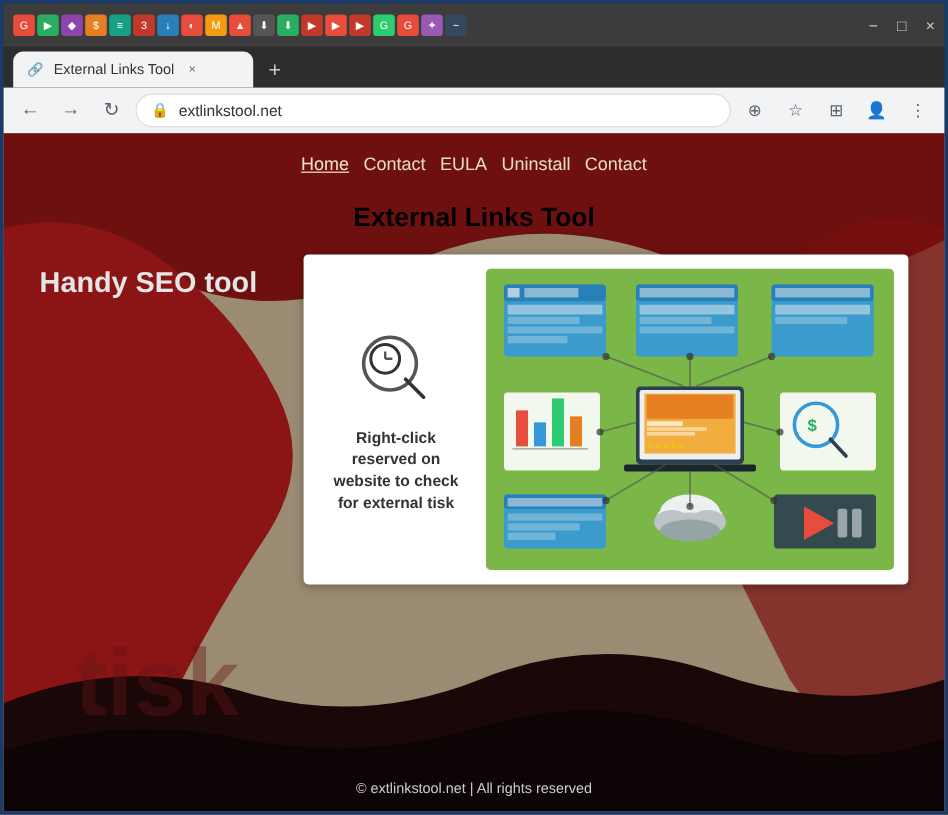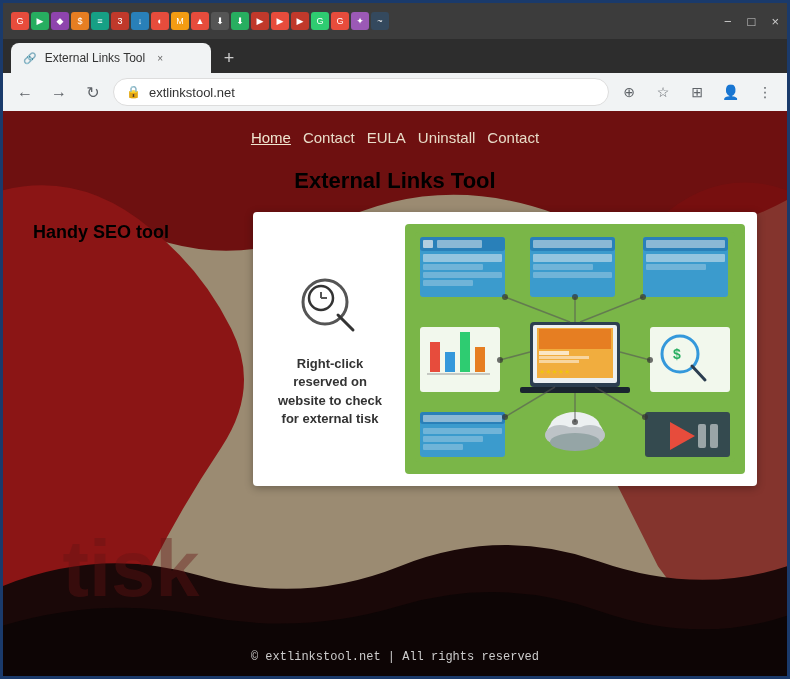--- a/index.html
+++ b/index.html
@@ -207,24 +207,24 @@
       align-items: flex-start;
     }
 
     .left-text {
       flex: 0 0 200px;
       color: #fff;
       padding-top: 10px;
     }
 
     .left-title {
-      font-size: 18px;
+      font-size: 24px;
       font-weight: bold;
       margin-bottom: 14px;
-      color: #000000;
+      color: #e5e5e5;
     }
 
     .left-desc {
       font-size: 13px;
       line-height: 1.5;
       color: #e8e8e8;
     }
 
     .feature-image {
       flex: 1;
@@ -267,21 +267,20 @@
     .footer-bar {
       position: absolute;
       bottom: 0;
       left: 0;
       width: 100%;
       z-index: 10;
       text-align: center;
       padding: 12px;
       color: #ccc;
       font-size: 12px;
-      font-family: Liberation Mono, monospace;
     }
 
     
     .diagram-svg {
       width: 100%;
       height: 230px;
     }
 
     
     .bg-svg {

